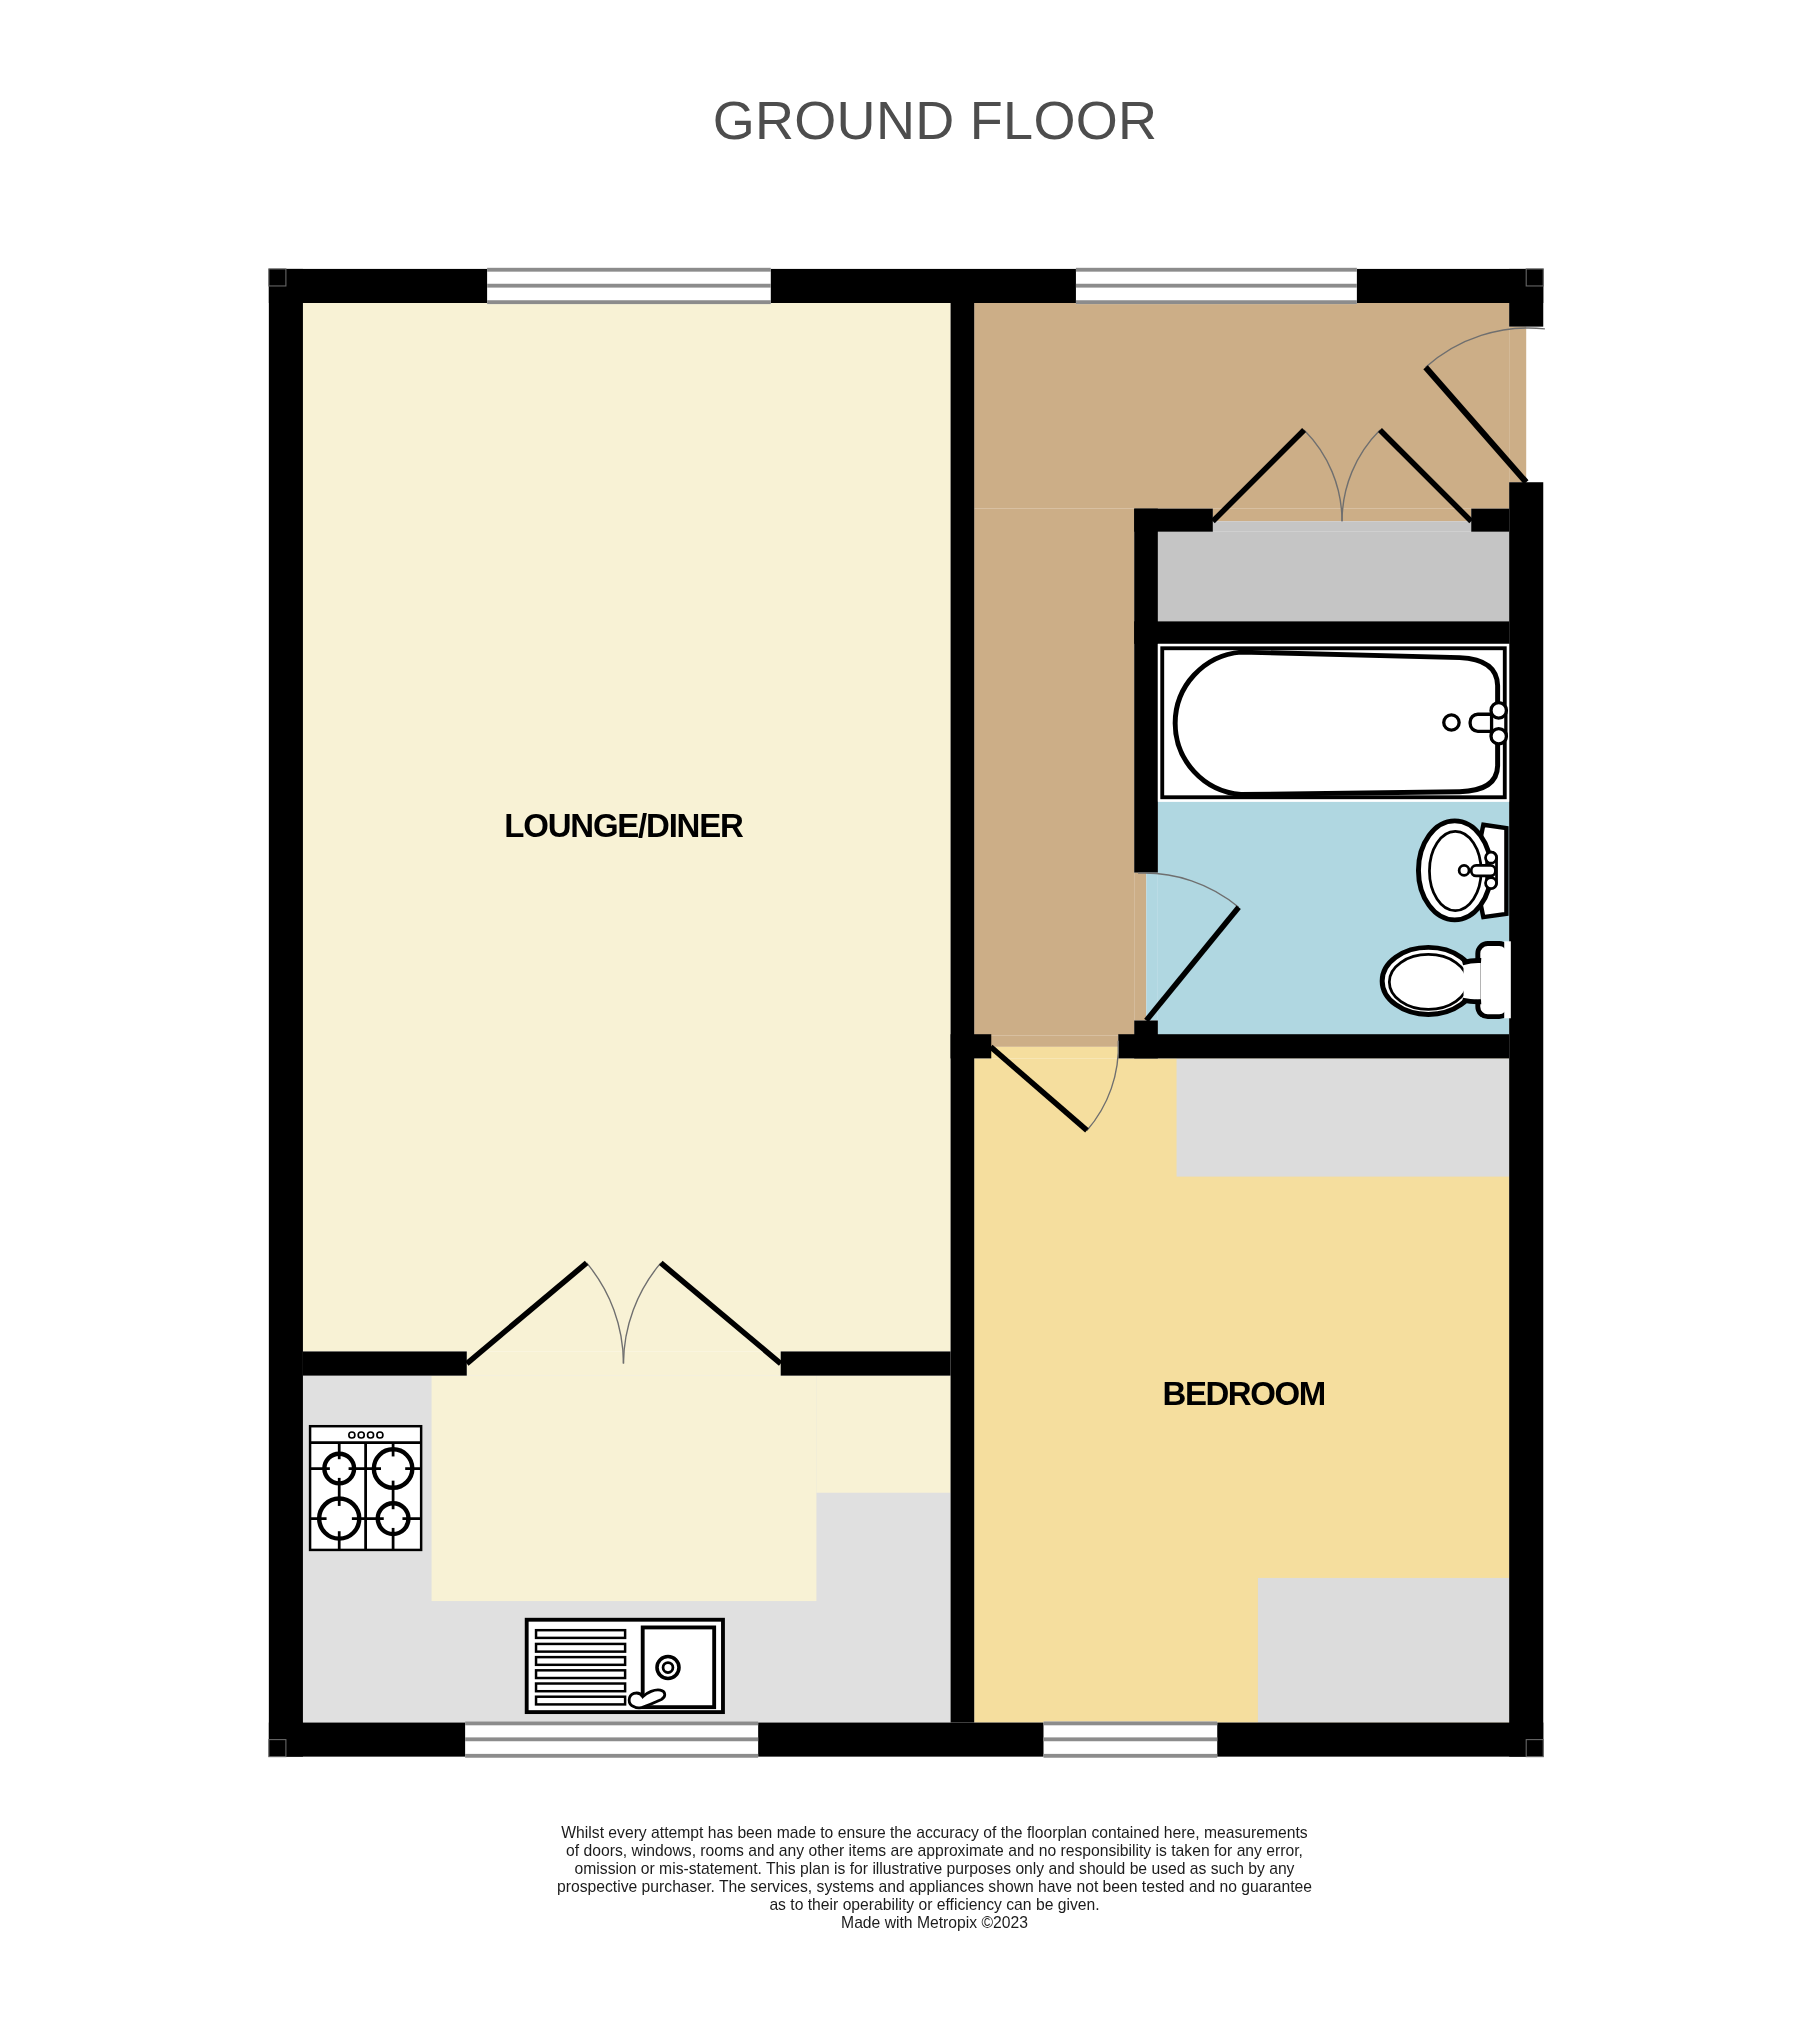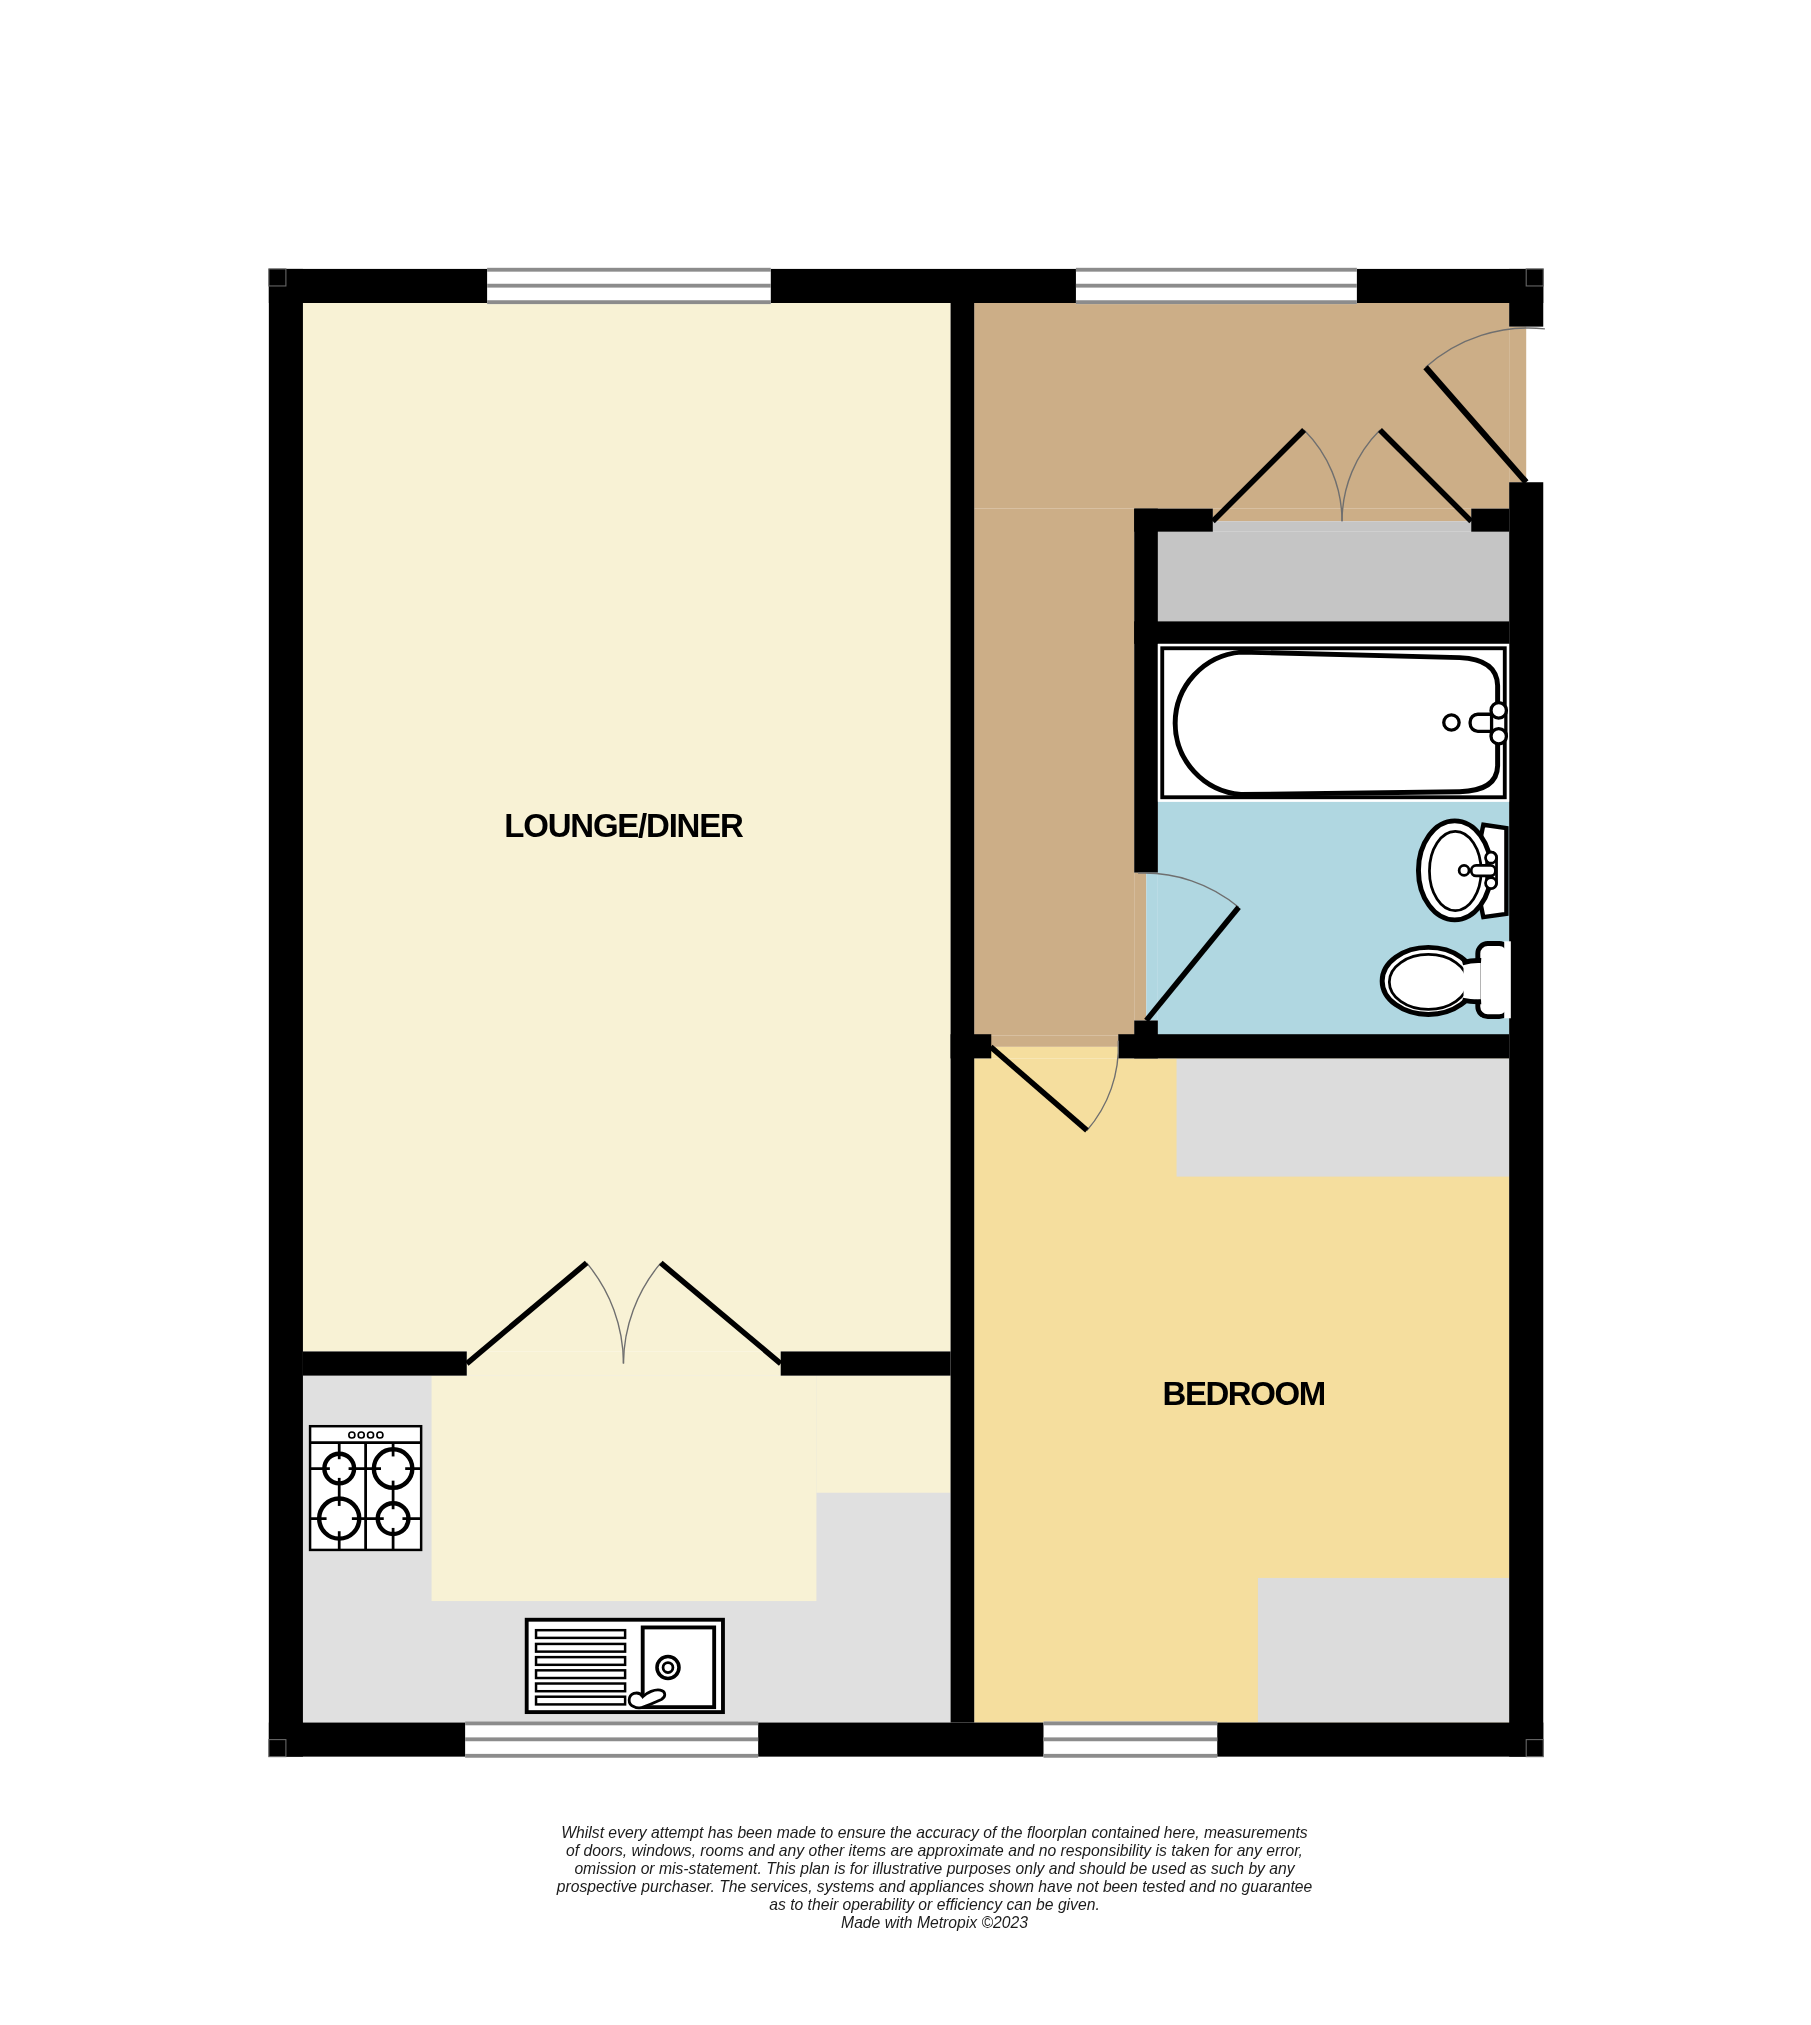--- a/index.html
+++ b/index.html
@@ -1,24 +1,25 @@
 <!DOCTYPE html>
 <html style="font-size:8.8px"><head>
 <meta charset="utf-8">
 <style>
 html,body{margin:0;padding:0;background:#ffffff;}
 #page{position:relative;width:1811px;height:2025px;background:#ffffff;font-family:"Liberation Sans",sans-serif;overflow:hidden;}
 #title{position:absolute;left:385px;top:89px;width:1100px;text-align:center;font-size:54px;letter-spacing:0.3px;color:#4d4d4d;}
-#disc{position:absolute;left:522px;top:1824px;width:825px;text-align:center;font-size:15.7px;line-height:18px;color:#1c1c1c;font-style:italic;}
+#disc{position:absolute;left:522px;top:1824px;width:825px;text-align:center;font-size:15.7px;line-height:18px;color:#1c1c1c;}
 svg{position:absolute;left:0;top:0;}
 </style>
 </head>
 <body>
 <div id="page">
 
+<div id="title">GROUND FLOOR</div>
 <svg width="1811" height="2025" viewBox="0 0 3294 3683">
 
 <g>
         <rect x="551" y="551" width="1178" height="1907" fill="#f8f2d5"></rect>
         <rect x="849" y="2458" width="571" height="44" fill="#f8f2d5"></rect>
       </g>
 
 <g fill="#ccae87">
         <rect x="1772" y="551" width="973" height="374"></rect>
         <rect x="1772" y="925" width="291" height="958"></rect>

